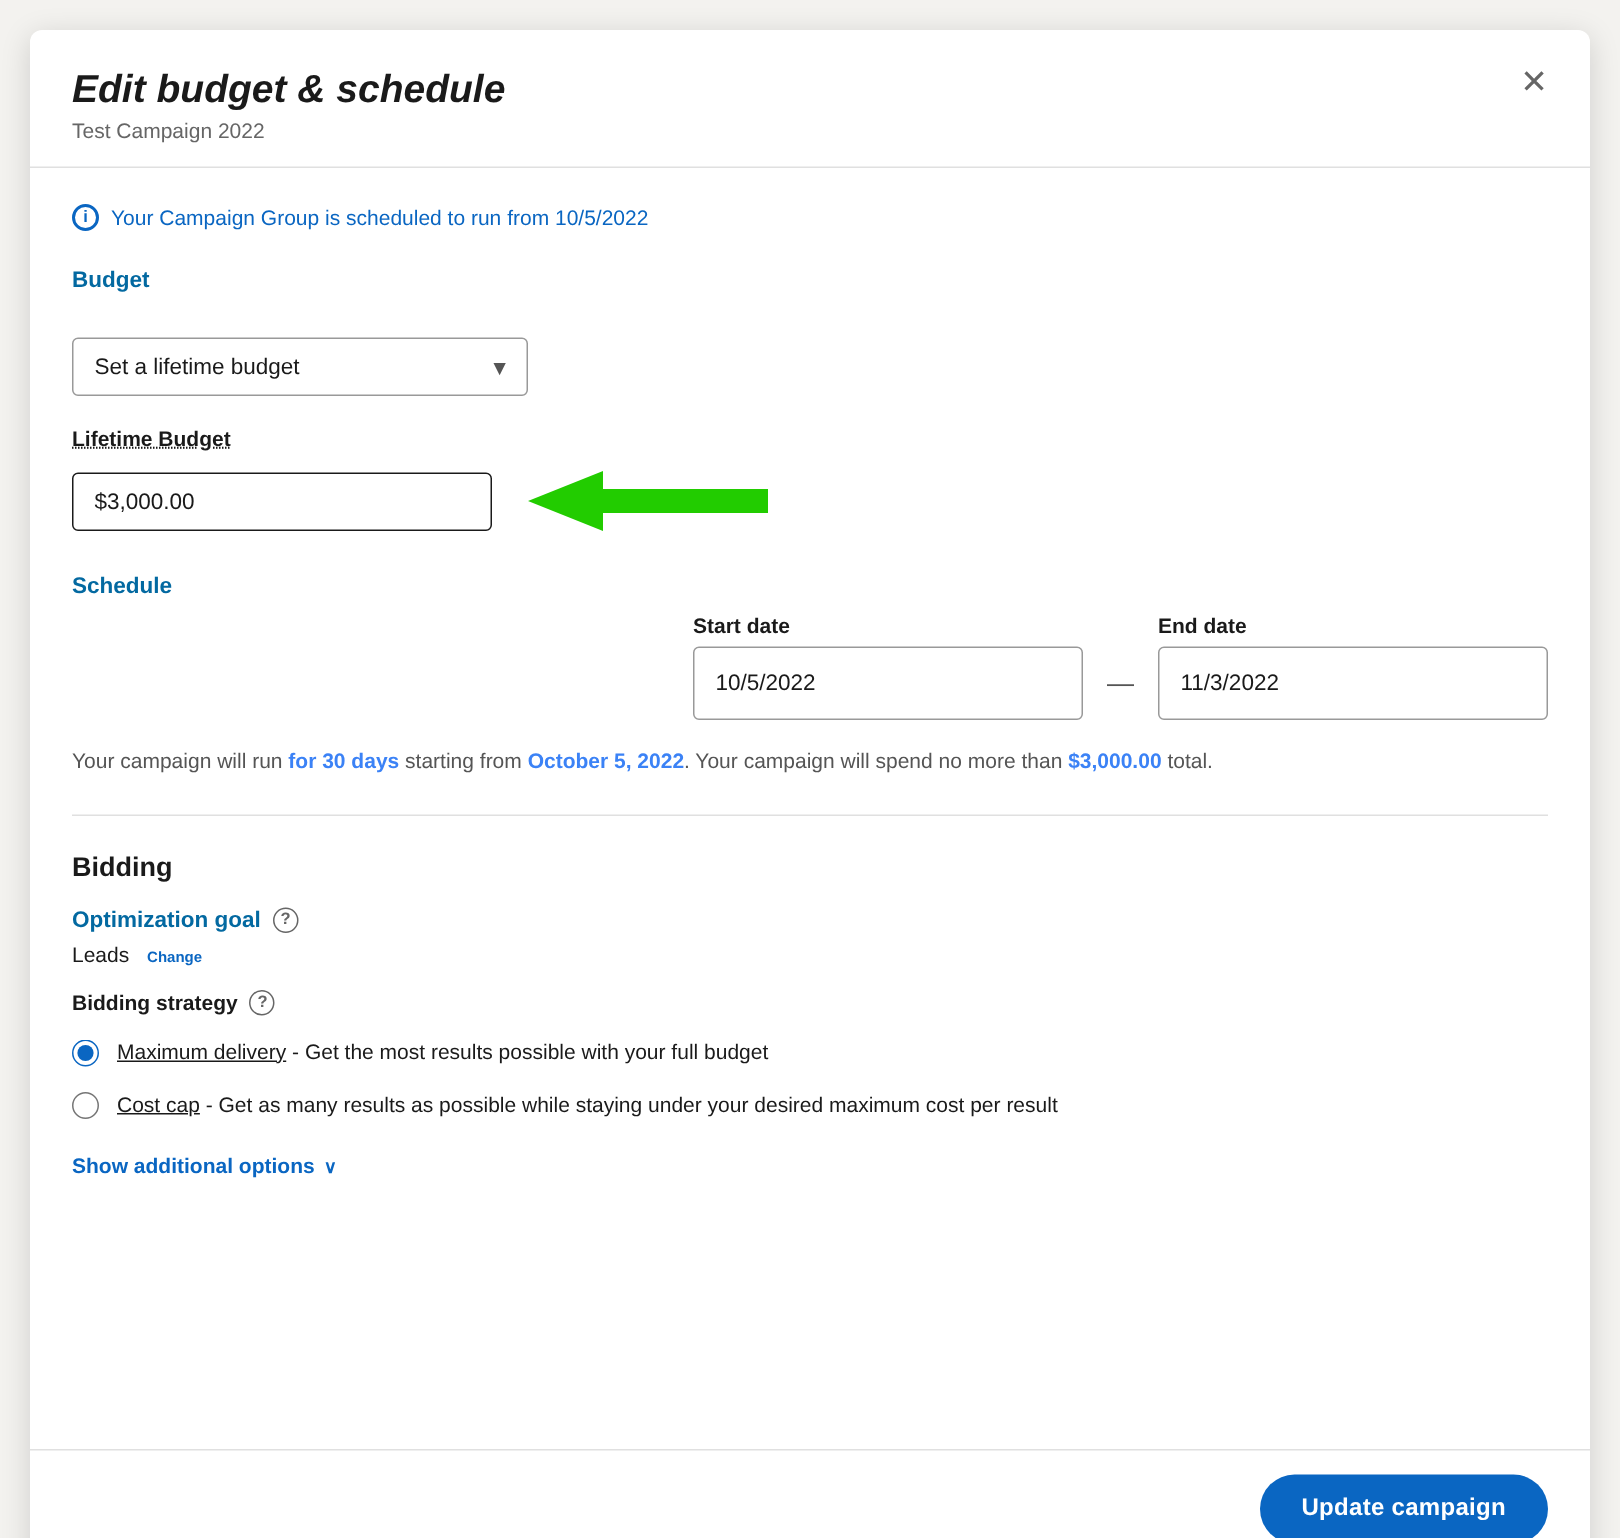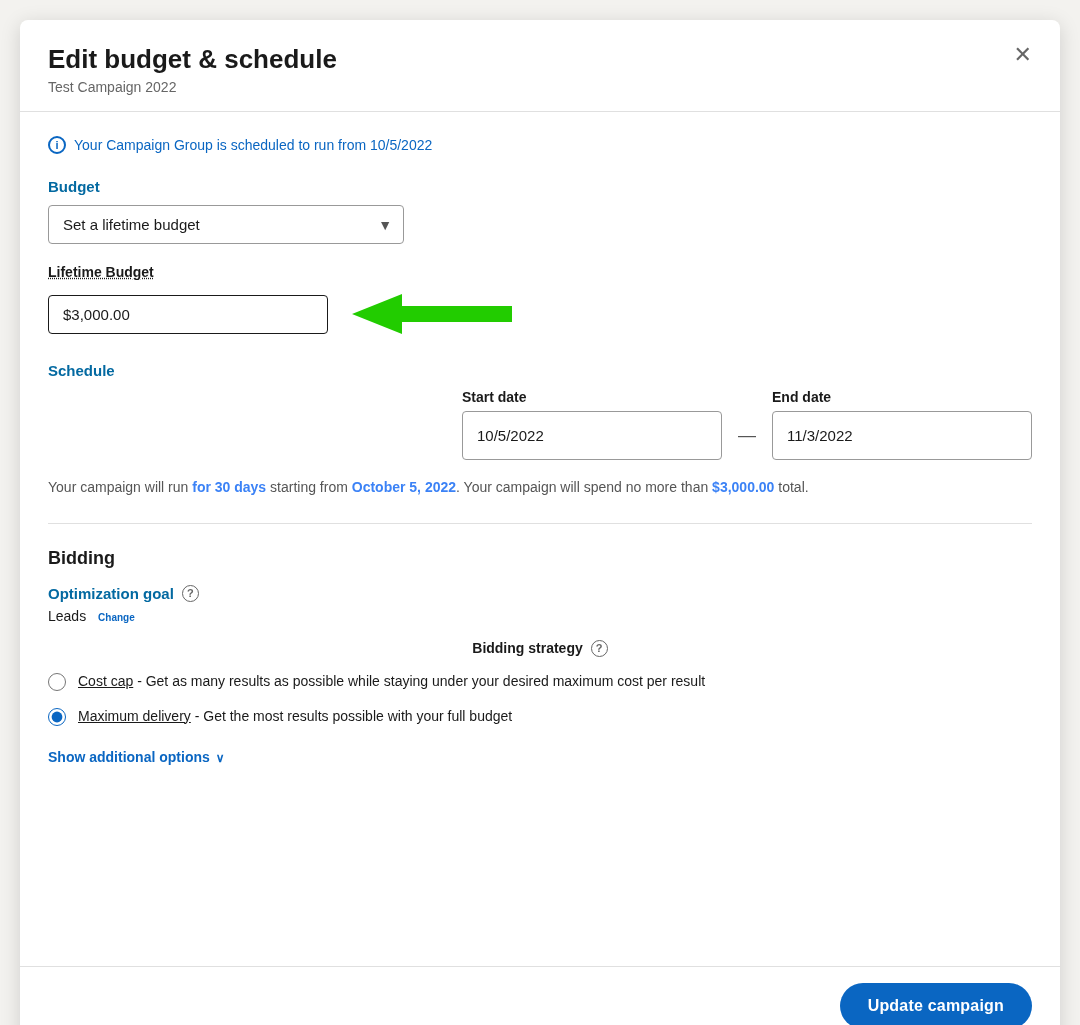--- a/index.html
+++ b/index.html
@@ -25,20 +25,21 @@
     .modal-header {
       padding: 24px 28px 16px 28px;
       border-bottom: 1px solid #e0e0e0;
       position: relative;
     }
     .modal-title {
       font-size: 26px;
       font-weight: 700;
       color: #1a1a1a;
       line-height: 1.2;
+      font-style: italic;
     }
     .modal-subtitle {
       font-size: 14px;
       color: #666;
       margin-top: 4px;
     }
     .close-btn {
       position: absolute;
       top: 20px;
       right: 24px;
@@ -81,21 +82,22 @@
       font-weight: 700;
       color: #0369a1;
       margin-bottom: 10px;
     }
     .budget-section {
       margin-bottom: 20px;
     }
     .select-wrapper {
       position: relative;
       display: inline-block;
-      width: 356px;
+      width: 304px;
+      margin-top: 20px;
     }
     .budget-select {
       width: 100%;
       padding: 10px 40px 10px 14px;
       border: 1.5px solid #999;
       border-radius: 4px;
       font-size: 15px;
       color: #1a1a1a;
       background: #fff;
       appearance: none;
@@ -233,21 +235,20 @@
       margin-left: 8px;
     }
     .bidding-strategy-label {
       display: flex;
       align-items: center;
       gap: 8px;
       font-size: 14px;
       font-weight: 700;
       color: #1a1a1a;
       margin-bottom: 14px;
-      justify-content: center;
     }
     .radio-option {
       display: flex;
       align-items: flex-start;
       gap: 12px;
       margin-bottom: 14px;
       font-size: 14px;
       color: #1a1a1a;
       cursor: pointer;
     }
@@ -378,34 +379,34 @@
         <a class="change-link" href="#">Change</a>
       </div>
 
       <div class="bidding-strategy-label">
         <span>Bidding strategy</span>
         <span class="help-icon">?</span>
       </div>
 
       
       <label class="radio-option">
+        <input type="radio" class="radio-input" name="bidding-strategy" checked="" style="">
+        <span class="radio-option-text">
+          <u>Maximum delivery</u><span> - Get the most results possible with your full budget</span>
+        </span>
+      </label>
+
+      
+      <label class="radio-option">
         <input type="radio" class="radio-input" name="bidding-strategy" style="">
         <span class="radio-option-text">
           <u>Cost cap</u><span> - Get as many results as possible while staying under your desired maximum cost per result</span>
         </span>
       </label>
 
-      
-      <label class="radio-option">
-        <input type="radio" class="radio-input" name="bidding-strategy" checked="" style="">
-        <span class="radio-option-text">
-          <u>Maximum delivery</u><span> - Get the most results possible with your full budget</span>
-        </span>
-      </label>
-
       <a class="show-additional" href="#">
         <span>Show additional options</span>
         <span class="chevron-down">∨</span>
       </a>
     </div>
 
   </div>
 
   <div class="modal-footer">
     <button class="update-btn">Update campaign</button>

